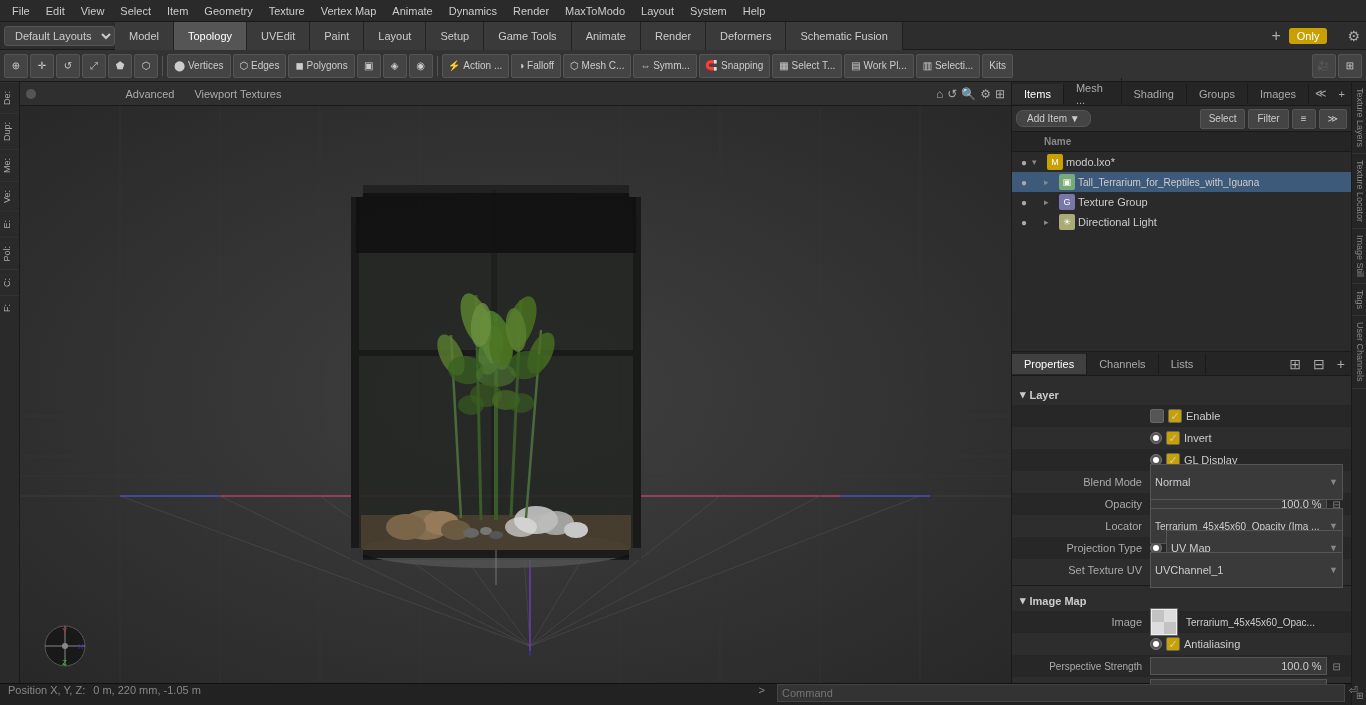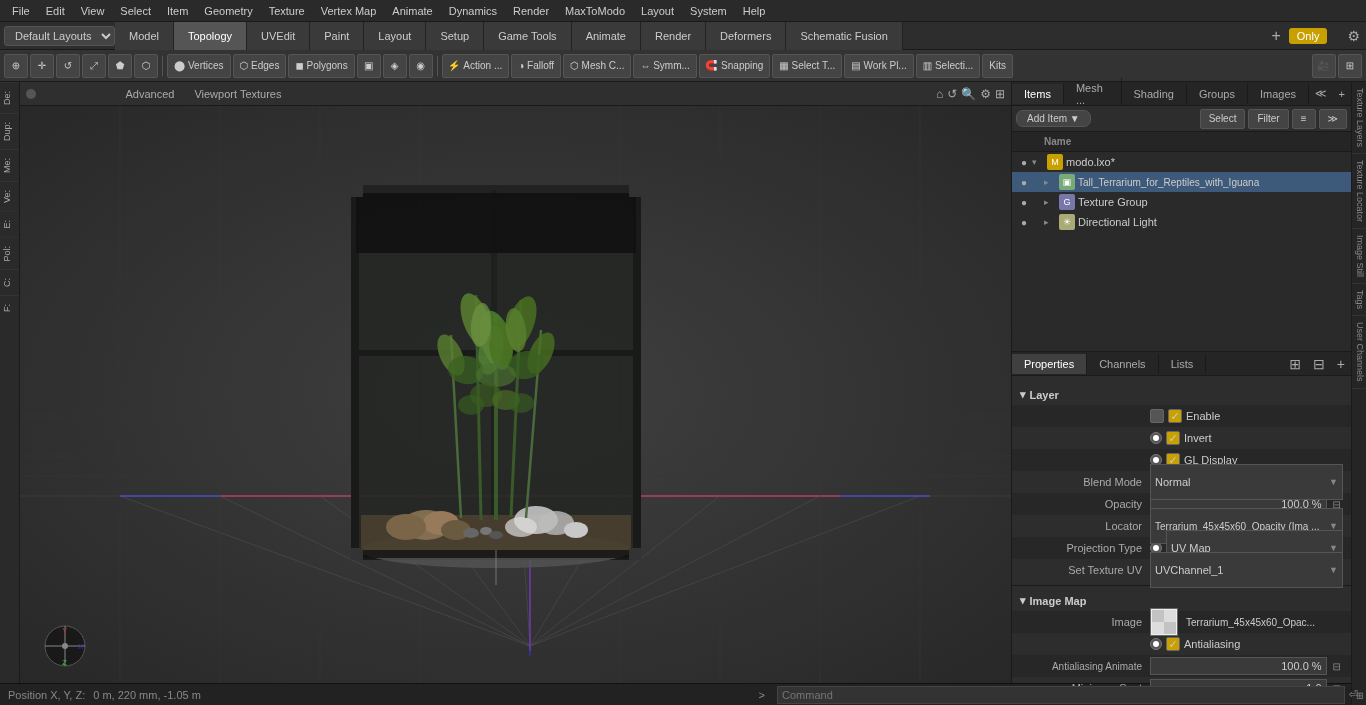--- a/index.html
+++ b/index.html
@@ -103,21 +103,21 @@
     .props-number-btn { color: #888; cursor: pointer; padding: 0 2px; font-size: 10px; }
 
     
     #right-edge { width: 16px; background: #252525; display: flex; flex-direction: column; border-left: 1px solid #1a1a1a; }
     .edge-tab { writing-mode: vertical-rl; font-size: 9px; color: #888; padding: 6px 2px; cursor: pointer; border-bottom: 1px solid #333; text-align: center; }
 
     
     .img-thumb { width: 28px; height: 28px; background: #eee; border: 1px solid #666; margin-right: 4px; display: flex; align-items: center; justify-content: center; color: #333; font-size: 8px; }
 
     
-    #statusbar { display: flex; align-items: center; height: 22px; background: #222; border-top: 1px solid #111; padding: 0 8px; font-size: 11px; color: #888; }
+    #statusbar { display: flex; align-items: flex-start; height: 22px; background: #222; border-top: 1px solid #111; padding: 0 8px; font-size: 11px; color: #888; }
     .status-input { background: #333; border: 1px solid #444; color: #ccc; padding: 1px 4px; font-size: 11px; flex: 1; height: 18px; margin-left: 8px; }
 
     
     .terrarium { position: absolute; top: 50%; left: 50%; transform: translate(-55%, -50%); width: 400px; height: 480px; }
 
     
     .viewport-grid { position: absolute; top: 0; left: 0; width: 100%; height: 100%; pointer-events: none; }
 
     .prop-select-wrapper { flex: 1; position: relative; background: #3a3a3a; border: 1px solid #555; height: 36px; display: flex; align-items: center; padding: 0 4px; cursor: pointer; }
     .prop-select-text { color: #ccc; font-size: 11px; flex: 1; }
@@ -534,21 +534,21 @@
               <div class="props-row">
                 <div class="props-label"></div>
                 <div class="props-value">
                   <div class="props-radio checked"></div>
                   <div class="props-checkbox checked">✓</div>
                   <span>Antialiasing</span>
                 </div>
               </div>
 
               <div class="props-row">
-                <div class="props-label" style="font-size:10px;">Antialiasing Animate</div>
+                <div class="props-label" style="font-size:10px;">Perspective Strength</div>
                 <div class="props-value">
                   <div class="props-number" style="flex:1;">100.0 %</div>
                   <span class="props-number-btn">⊟</span>
                 </div>
               </div>
 
               <div class="props-row">
                 <div class="props-label">Minimum Spot</div>
                 <div class="props-value">
                   <div class="props-number" style="flex:1;">1.0</div>

